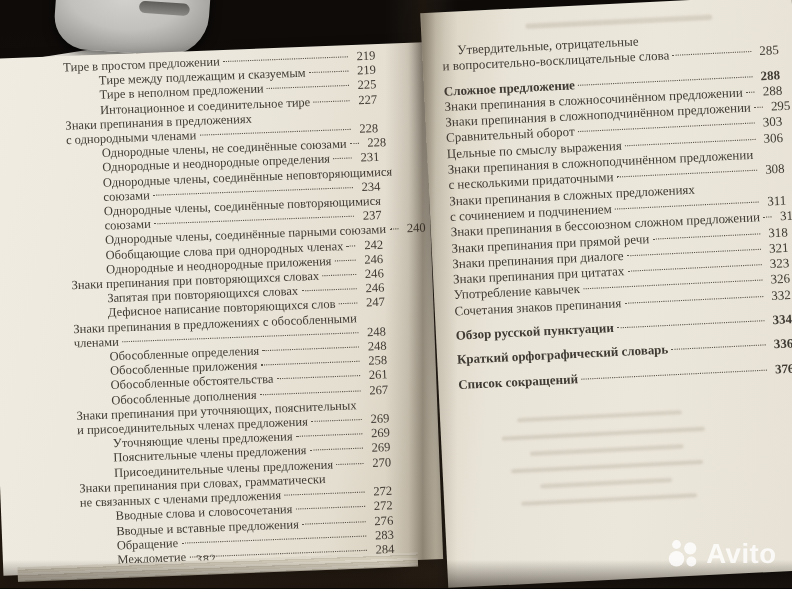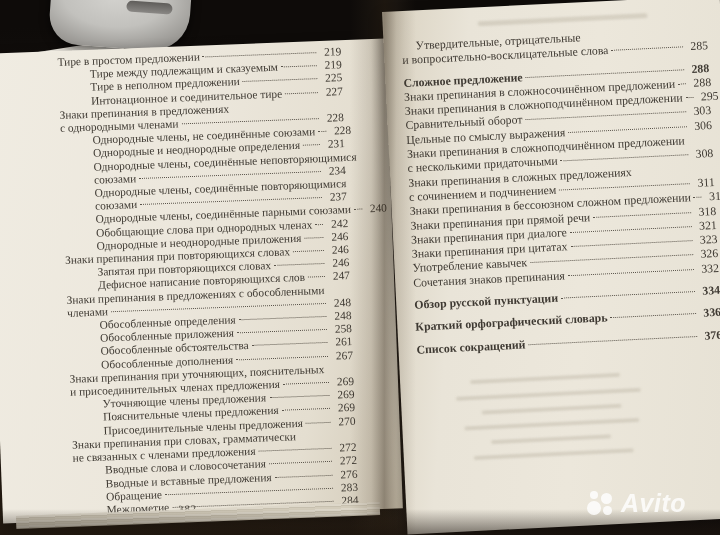--- a/index.html
+++ b/index.html
@@ -37,21 +37,21 @@
   .ind1{padding-left:32px;}
   .ind-half{padding-left:14px;}
   .bold{font-weight:700;}
   .sp{margin-top:8px;}
   .leader{flex:1;border-bottom:1.6px dotted #5a544b;margin:0 3px;transform:translateY(-3px);min-width:8px;}
   .pnum{text-align:right;min-width:22px;}
   .page-num-footer{text-align:center;margin-top:5px;font-size:10.5px;letter-spacing:1px;color:#4a453d;}
   
   .bleed{position:absolute;background:rgba(130,120,102,.20);border-radius:3px;filter:blur(1.2px);height:5px;}
   
-  .watermark{position:absolute;left:587px;top:489px;display:flex;opacity:.82;font-style:italic;}
+  .watermark{position:absolute;left:608px;top:489px;display:flex;align-items:center;opacity:.82;}
   .wm-logo{position:relative;width:30px;height:30px;margin-right:4px;}
   .wm-logo i{position:absolute;border-radius:50%;background:#fff;display:block;}
   .wm-c1{width:8px;height:8px;left:3px;top:2px;}
   .wm-c2{width:11px;height:11px;left:14px;top:4px;}
   .wm-c3{width:14px;height:14px;left:0px;top:12px;}
   .wm-c4{width:9px;height:9px;left:16px;top:17px;}
   .wm-text{color:#fff;font-family:"Liberation Sans","DejaVu Sans",sans-serif;font-weight:700;font-size:25px;letter-spacing:.5px;}
 </style>
 </head>
 <body>

